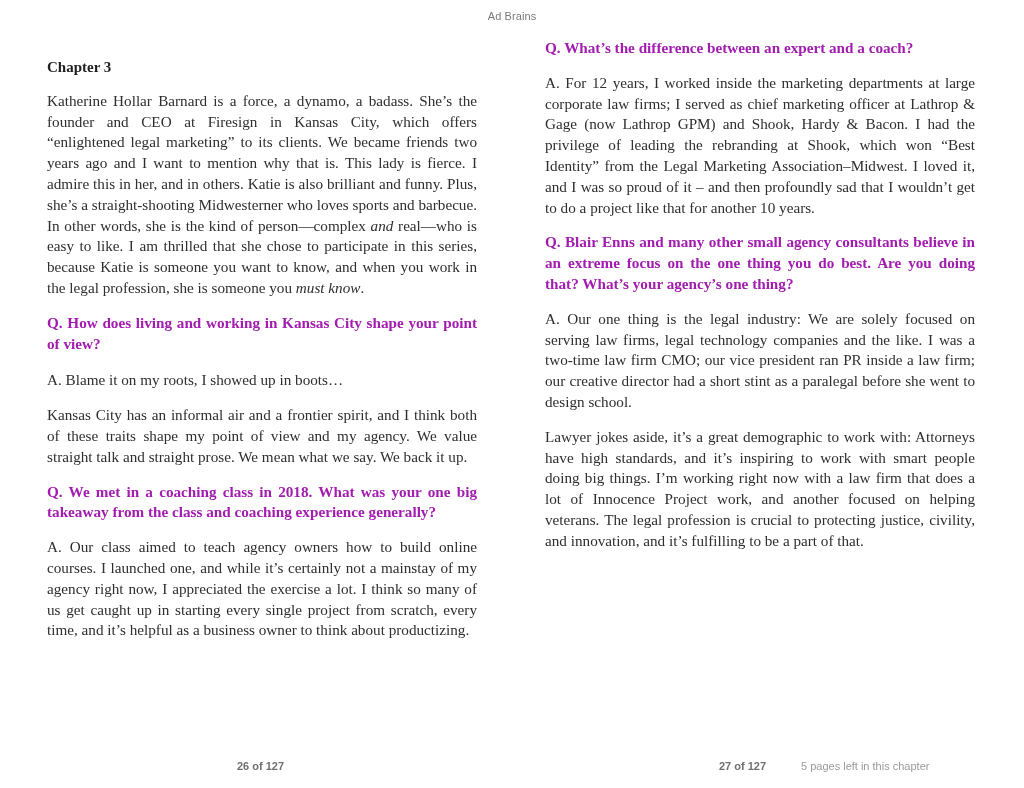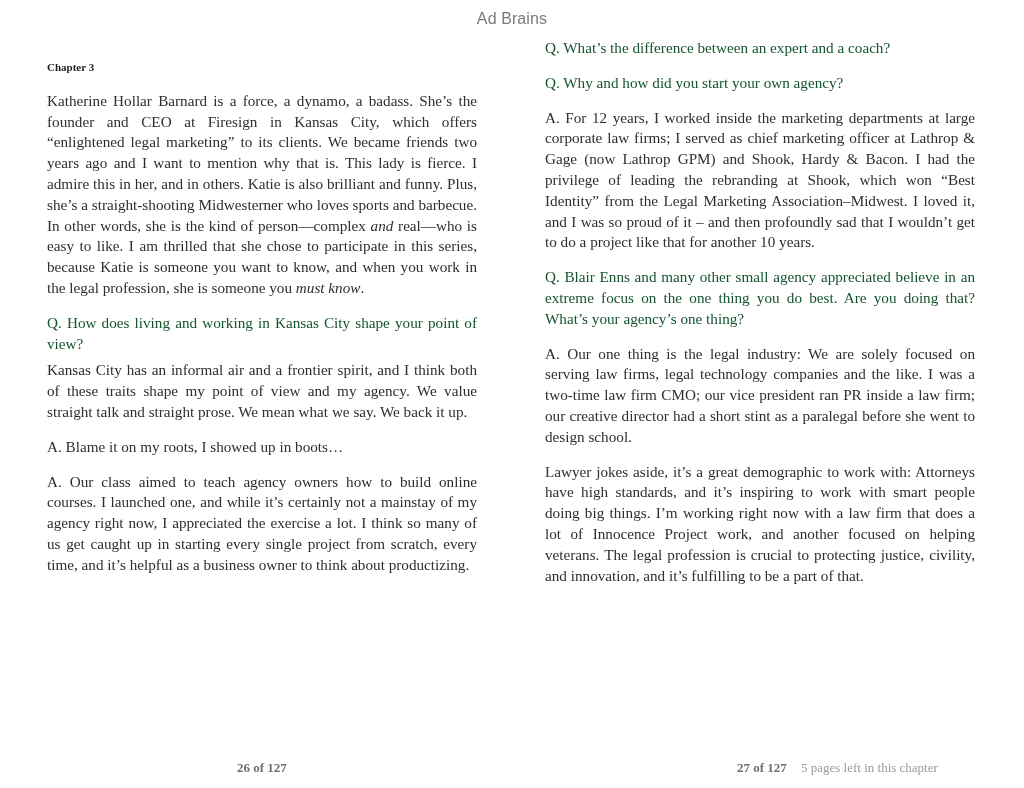--- a/index.html
+++ b/index.html
@@ -14,82 +14,82 @@
       font-family: "DejaVu Serif", "Liberation Serif", serif;
       color: #2b2b2b;
     }
     .book-title {
       position: absolute;
       top: 10px;
       left: 0;
       width: 1024px;
       text-align: center;
       font-family: "Liberation Sans", "DejaVu Sans", sans-serif;
-      font-size: 16px;
+      font-size: 11px;
       color: #7a7a7a;
       letter-spacing: 0.1px;
     }
     .page {
       position: absolute;
       top: 0;
       width: 430px;
       font-family: "Liberation Serif", "DejaVu Serif", serif;
       font-size: 15.2px;
       line-height: 20.8px;
       color: #2e2e2e;
     }
     .page-left { left: 47px; top: 57px; }
     .page-right { left: 545px; top: 38px; }
     .page p {
       text-align: justify;
       margin-bottom: 14px;
     }
     .page p.q {
-      font-weight: normal;
-      color: #14532d;
+      font-weight: bold;
+      color: #a21caf;
       margin-bottom: 14px;
     }
-    .page p.q.tight { margin-bottom: 6px; }
+    .page p.q.tight { margin-bottom: 16px; }
     .page h2, .page h3 {
       font-weight: bold;
-      font-size: 11px;
+      font-size: 15px;
       color: #1f1f1f;
       margin-bottom: 14px;
     }
     .page h2 { margin-bottom: 13px; }
     .footer {
       position: absolute;
       top: 760px;
-      font-family: Liberation Serif, serif;
-      font-size: 13px;
+      font-family: Liberation Sans, sans-serif;
+      font-size: 11px;
       color: #8a8a8a;
     }
     .footer.num { color: #6f6f6f; font-weight: bold; }
     .footer-left { left: 237px; }
-    .footer-right { left: 737px; }
+    .footer-right { left: 719px; }
     .footer-remaining { left: 801px; font-weight: normal; color: #9a9a9a; }
   </style>
 </head>
 <body>
 
 <div class="book-title">Ad Brains</div>
 
 <div class="page page-left">
   <h2>Chapter 3</h2>
   <p><span>Katherine Hollar Barnard is a force, a dynamo, a badass. She’s the founder and CEO at Firesign in Kansas City, which offers “enlightened legal marketing” to its clients. We became friends two years ago and I want to mention why that is. This lady is fierce. I admire this in her, and in others. Katie is also brilliant and funny. Plus, she’s a straight-shooting Midwesterner who loves sports and barbecue. In other words, she is the kind of person—complex </span><em>and</em><span> real—who is easy to like. I am thrilled that she chose to participate in this series, because Katie is someone you want to know, and when you work in the legal profession, she is someone you </span><em>must know</em><span>.</span></p>
   <p class="q tight">Q. How does living and working in Kansas City shape your point of view?</p>
+  <p>A. Blame it on my roots, I showed up in boots…</p>
   <p>Kansas City has an informal air and a frontier spirit, and I think both of these traits shape my point of view and my agency. We value straight talk and straight prose. We mean what we say. We back it up.</p>
-  <p>A. Blame it on my roots, I showed up in boots…</p>
+  <p class="q">Q. We met in a coaching class in 2018. What was your one big takeaway from the class and coaching experience generally?</p>
   <p>A. Our class aimed to teach agency owners how to build online courses. I launched one, and while it’s certainly not a mainstay of my agency right now, I appreciated the exercise a lot. I think so many of us get caught up in starting every single project from scratch, every time, and it’s helpful as a business owner to think about productizing.</p>
 </div>
 
 <div class="page page-right">
   <p class="q">Q. What’s the difference between an expert and a coach?</p>
-  <p class="q">Q. Why and how did you start your own agency?</p>
   <p>A. For 12 years, I worked inside the marketing departments at large corporate law firms; I served as chief marketing officer at Lathrop &amp; Gage (now Lathrop GPM) and Shook, Hardy &amp; Bacon. I had the privilege of leading the rebranding at Shook, which won “Best Identity” from the Legal Marketing Association–Midwest. I loved it, and I was so proud of it – and then profoundly sad that I wouldn’t get to do a project like that for another 10 years.</p>
-  <p class="q">Q. Blair Enns and many other small agency appreciated believe in an extreme focus on the one thing you do best. Are you doing that? What’s your agency’s one thing?</p>
+  <p class="q">Q. Blair Enns and many other small agency consultants believe in an extreme focus on the one thing you do best. Are you doing that? What’s your agency’s one thing?</p>
   <p>A. Our one thing is the legal industry: We are solely focused on serving law firms, legal technology companies and the like. I was a two-time law firm CMO; our vice president ran PR inside a law firm; our creative director had a short stint as a paralegal before she went to design school.</p>
   <p>Lawyer jokes aside, it’s a great demographic to work with: Attorneys have high standards, and it’s inspiring to work with smart people doing big things. I’m working right now with a law firm that does a lot of Innocence Project work, and another focused on helping veterans. The legal profession is crucial to protecting justice, civility, and innovation, and it’s fulfilling to be a part of that.</p>
 </div>
 
 <div class="footer num footer-left">26 of 127</div>
 <div class="footer num footer-right">27 of 127</div>
 <div class="footer footer-remaining">5 pages left in this chapter</div>
 
 </body></html>

